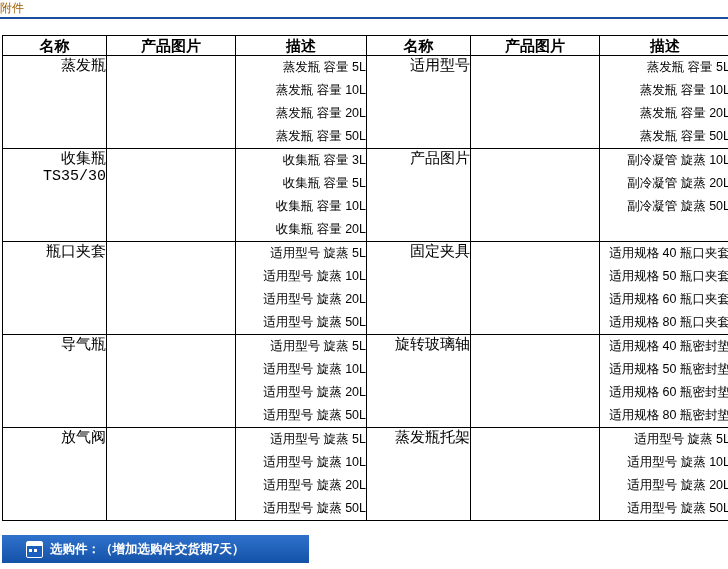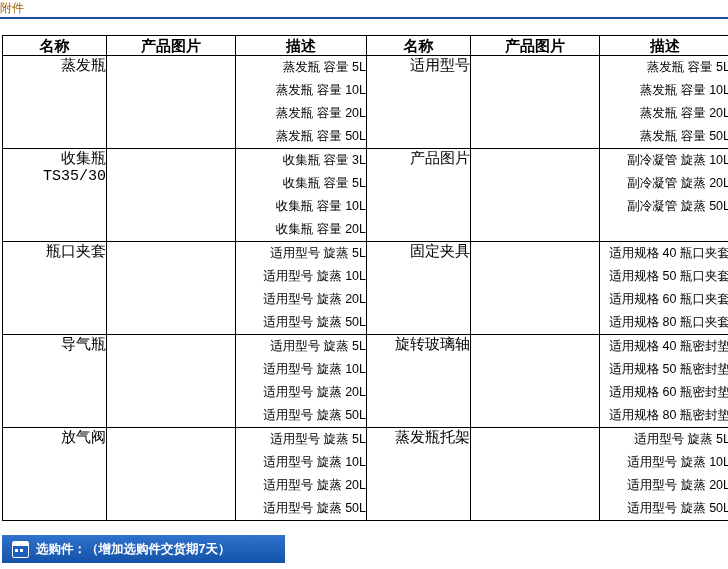--- a/index.html
+++ b/index.html
@@ -73,28 +73,28 @@
   td.desc-cell .line {
     line-height: 23px;
     white-space: nowrap;
     text-align: right;
   }
   
   .footer {
     position: absolute;
     left: 2px;
     bottom: 6px;
-    width: 283px;
+    width: 307px;
     height: 28px;
     background: #1a5fbf;
     background: linear-gradient(#2f72cc, #1452a8);
     color: #ffffff;
     display: flex;
     align-items: center;
-    padding-left: 10px;
+    padding-left: 24px;
     box-sizing: border-box;
   }
   .footer .cal-icon {
     width: 15px;
     height: 15px;
     border: 1px solid #ffffff;
     border-radius: 2px;
     position: relative;
     margin-right: 7px;
     flex: none;

